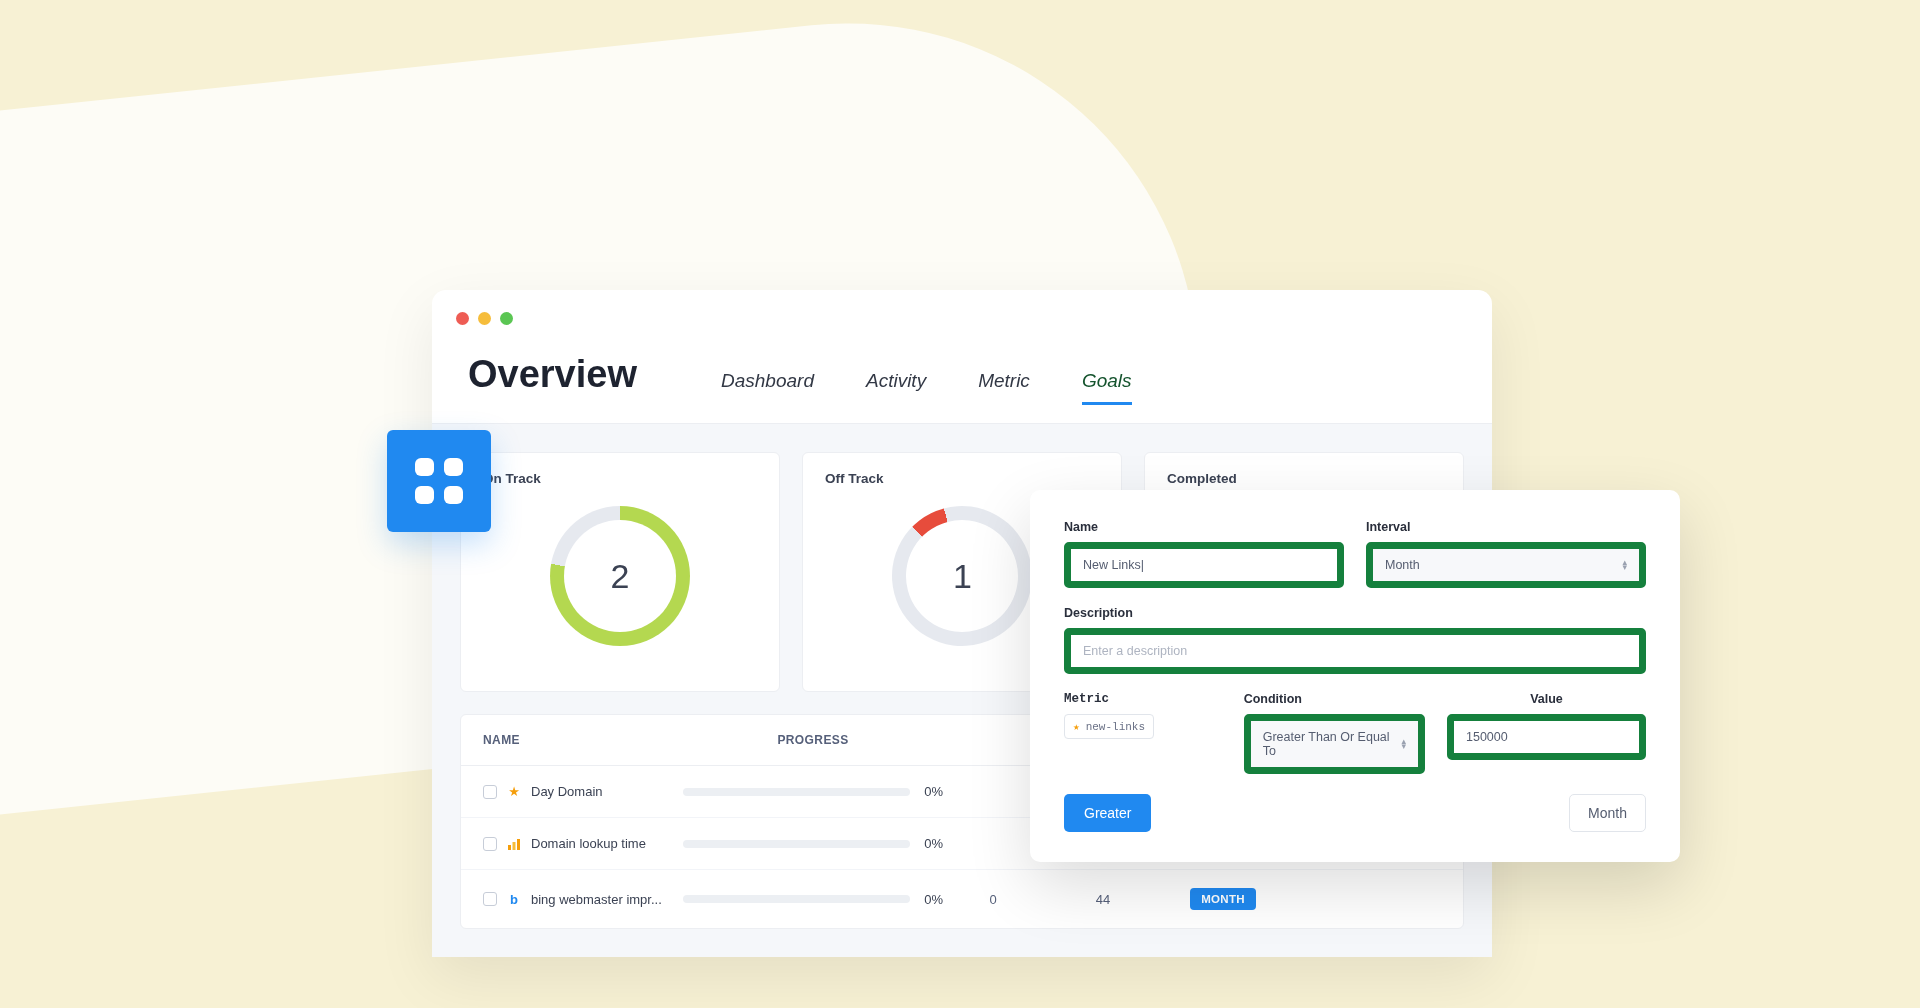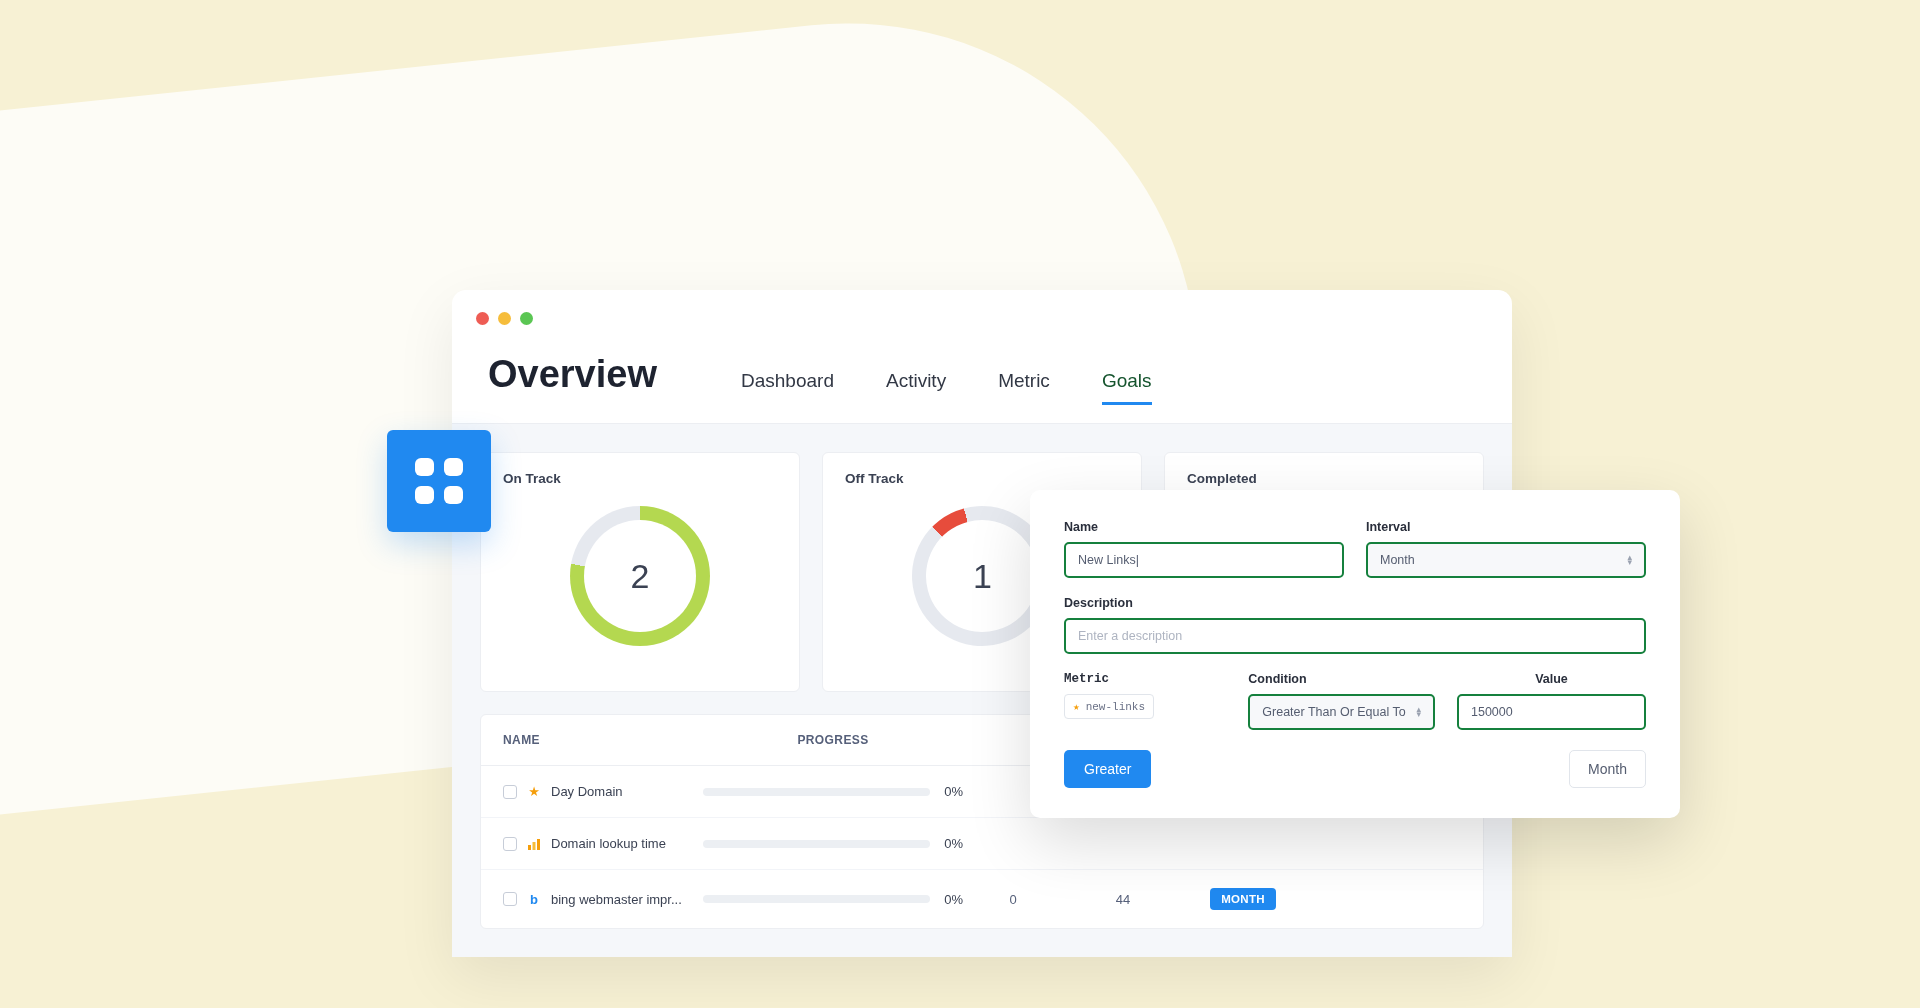--- a/index.html
+++ b/index.html
@@ -23,21 +23,21 @@
   left: -200px;
   top: 60px;
   width: 1400px;
   height: 700px;
   background: #fdfcf6;
   border-radius: 0 600px 600px 0;
   transform: rotate(-6deg);
 }
 .window {
   position: absolute;
-  left: 452px;
+  left: 432px;
   top: 290px;
   width: 1060px;
   background: #fff;
   border-radius: 14px 14px 0 0;
   box-shadow: 0 20px 60px rgba(0,0,0,0.08);
   padding-bottom: 0;
 }
 .traffic {
   display: flex;
   gap: 9px;
@@ -51,21 +51,21 @@
   display: flex;
   align-items: baseline;
   padding: 28px 36px 18px 36px;
 }
 .page-title {
   font-size: 38px;
   font-weight: 700;
   color: #1e2330;
   margin-right: 84px;
 }
-.tabs { display: flex; gap: 52px; }
+.tabs { display: flex; gap: 52px; font-style: italic; }
 .tab {
   font-size: 19px;
   font-weight: 500;
   color: #323845;
   padding-bottom: 10px;
   cursor: pointer;
 }
 .tab.active {
   color: #14532d;
   border-bottom: 3px solid #2089f0;
@@ -165,21 +165,21 @@
   background: #fff;
   border-radius: 10px;
   box-shadow: 0 24px 64px rgba(0,0,0,0.14);
   padding: 30px 34px 30px 34px;
 }
 .modal h2 { font-size: 20px; font-weight: 700; color: #1e2330; text-align: center; margin-bottom: 28px; }
 .form-row { display: flex; gap: 22px; margin-bottom: 18px; }
 .field { flex: 1; display: flex; flex-direction: column; }
 .field-label { font-size: 12.5px; font-weight: 600; color: #2a2f3c; margin-bottom: 8px; }
 .input, .select {
-  border: 2px solid #15803d;
+  border: 7px solid #15803d;
   border-radius: 5px;
   padding: 9px 12px;
   font-size: 12.5px;
   color: #555d70;
   background: #fff;
   font-family: inherit;
 }
 .input::placeholder { color: #aeb4c1; }
 .select {
   display: flex; justify-content: space-between; align-items: center;

